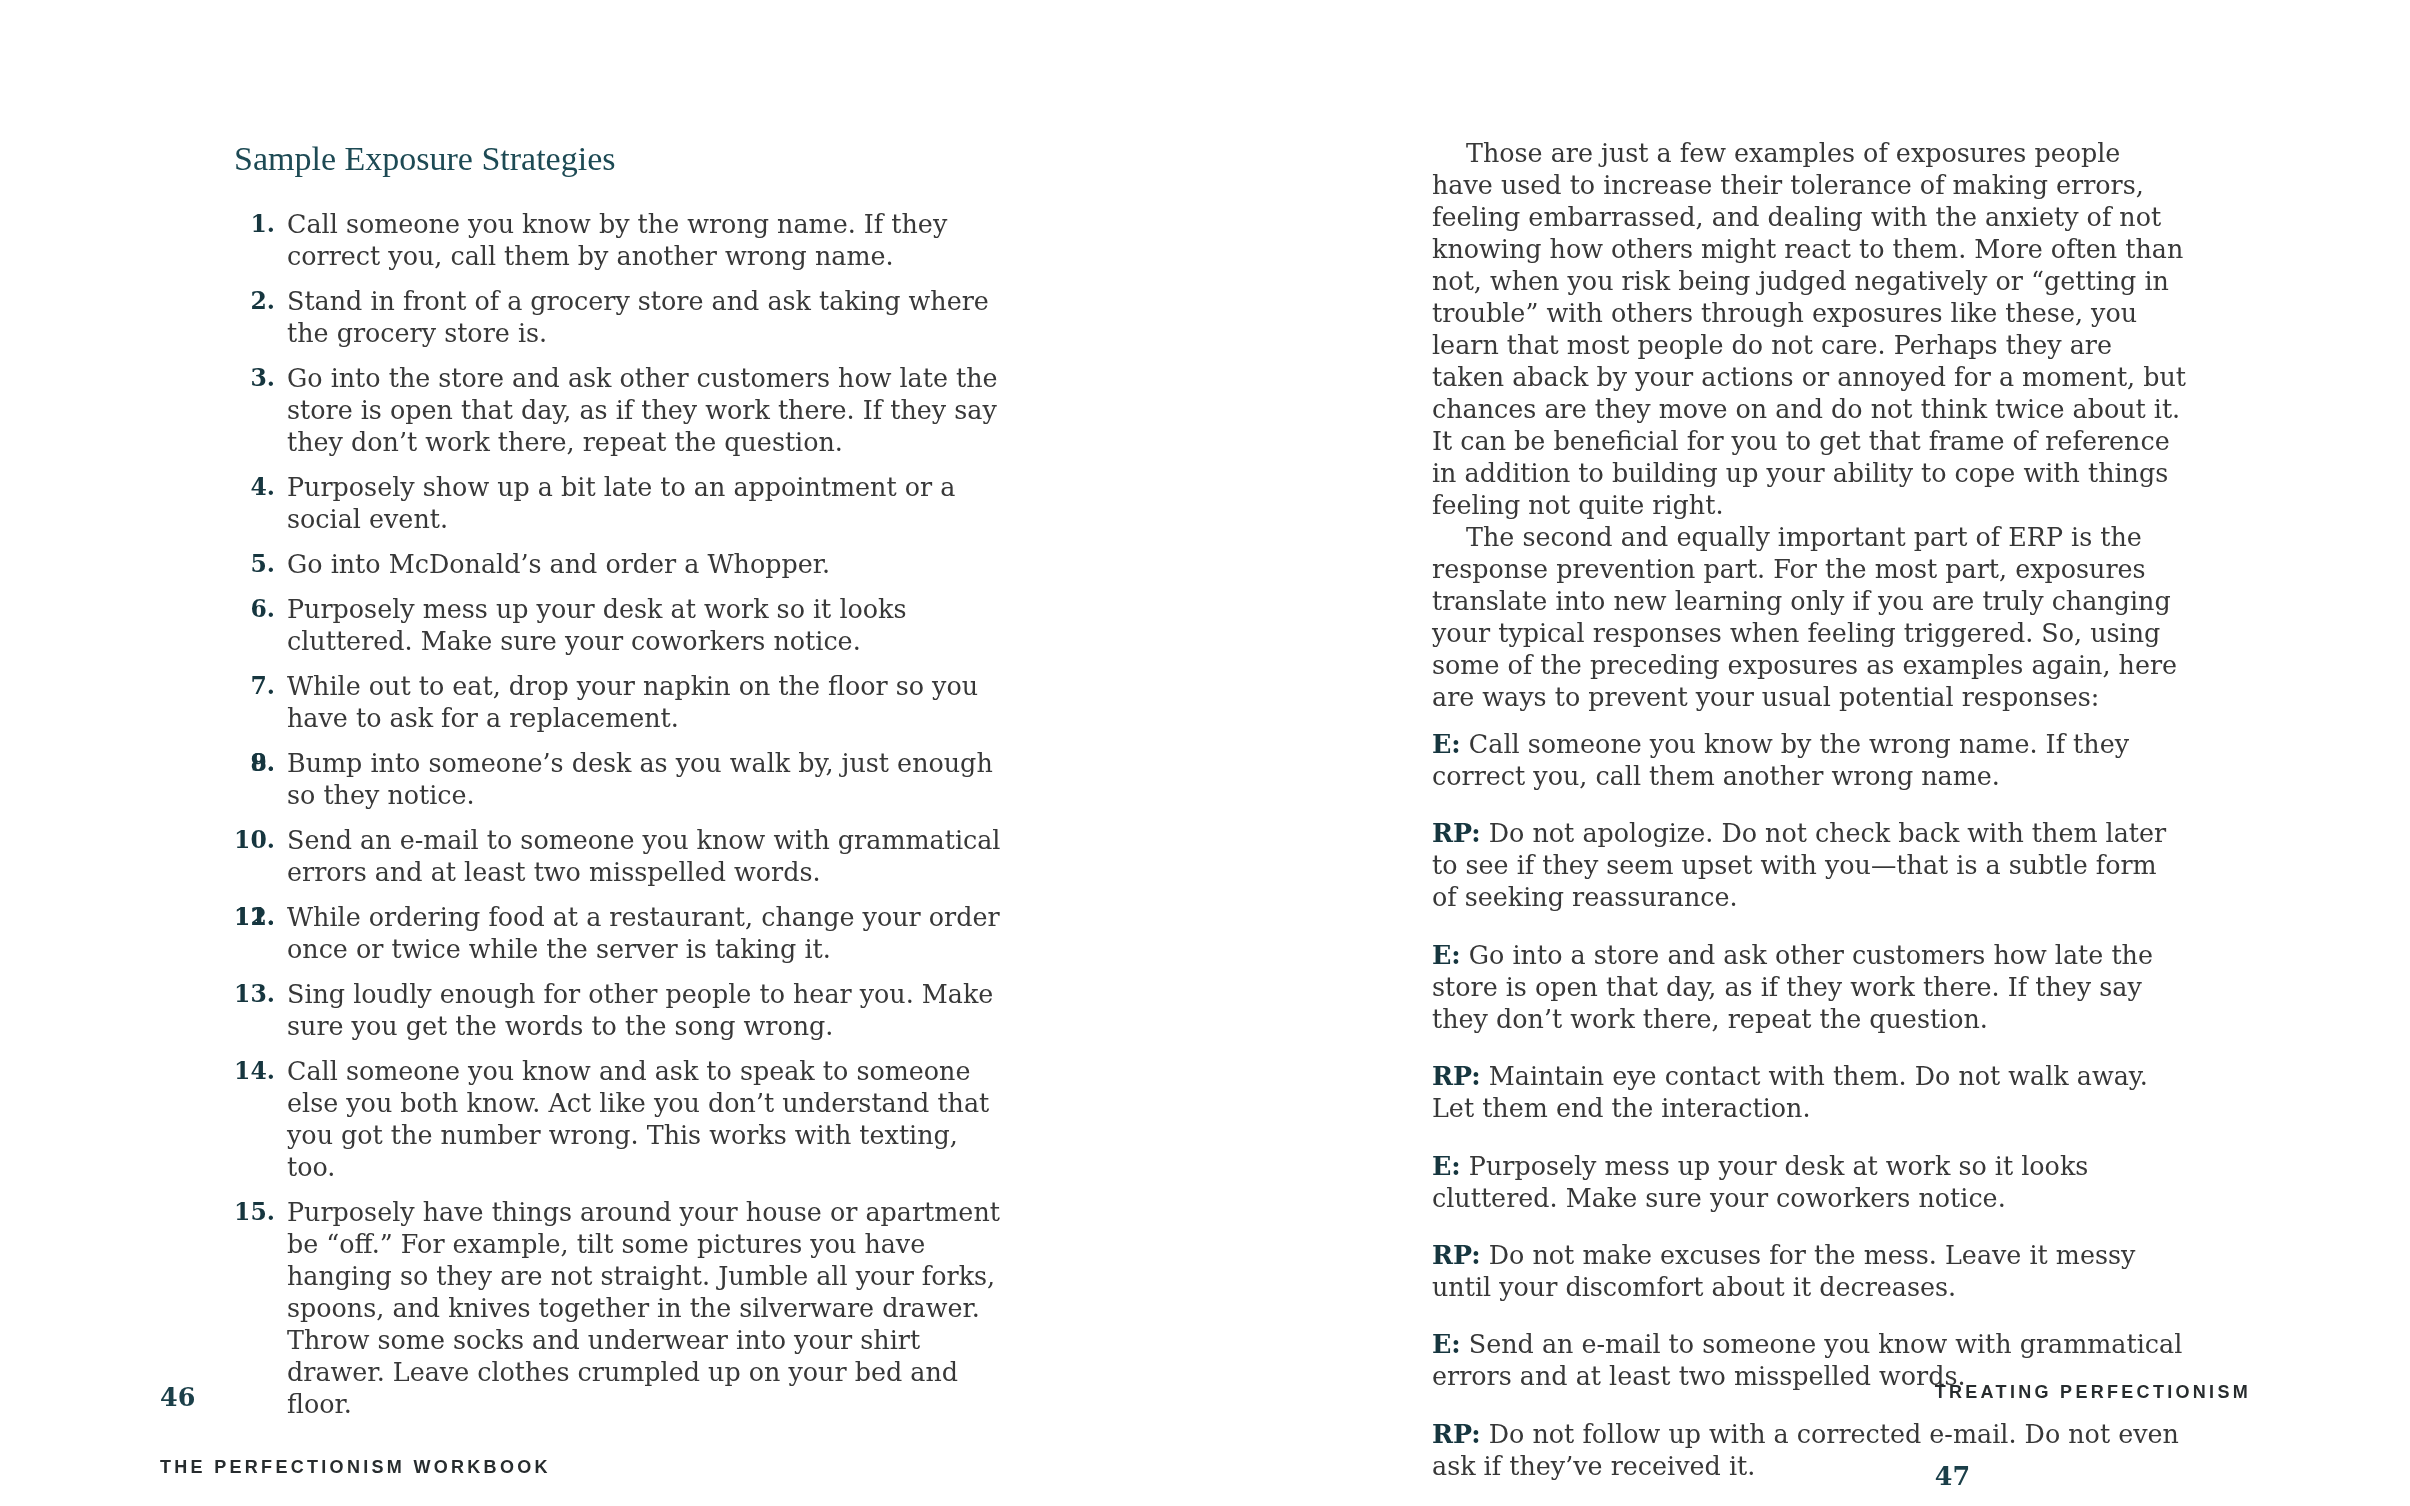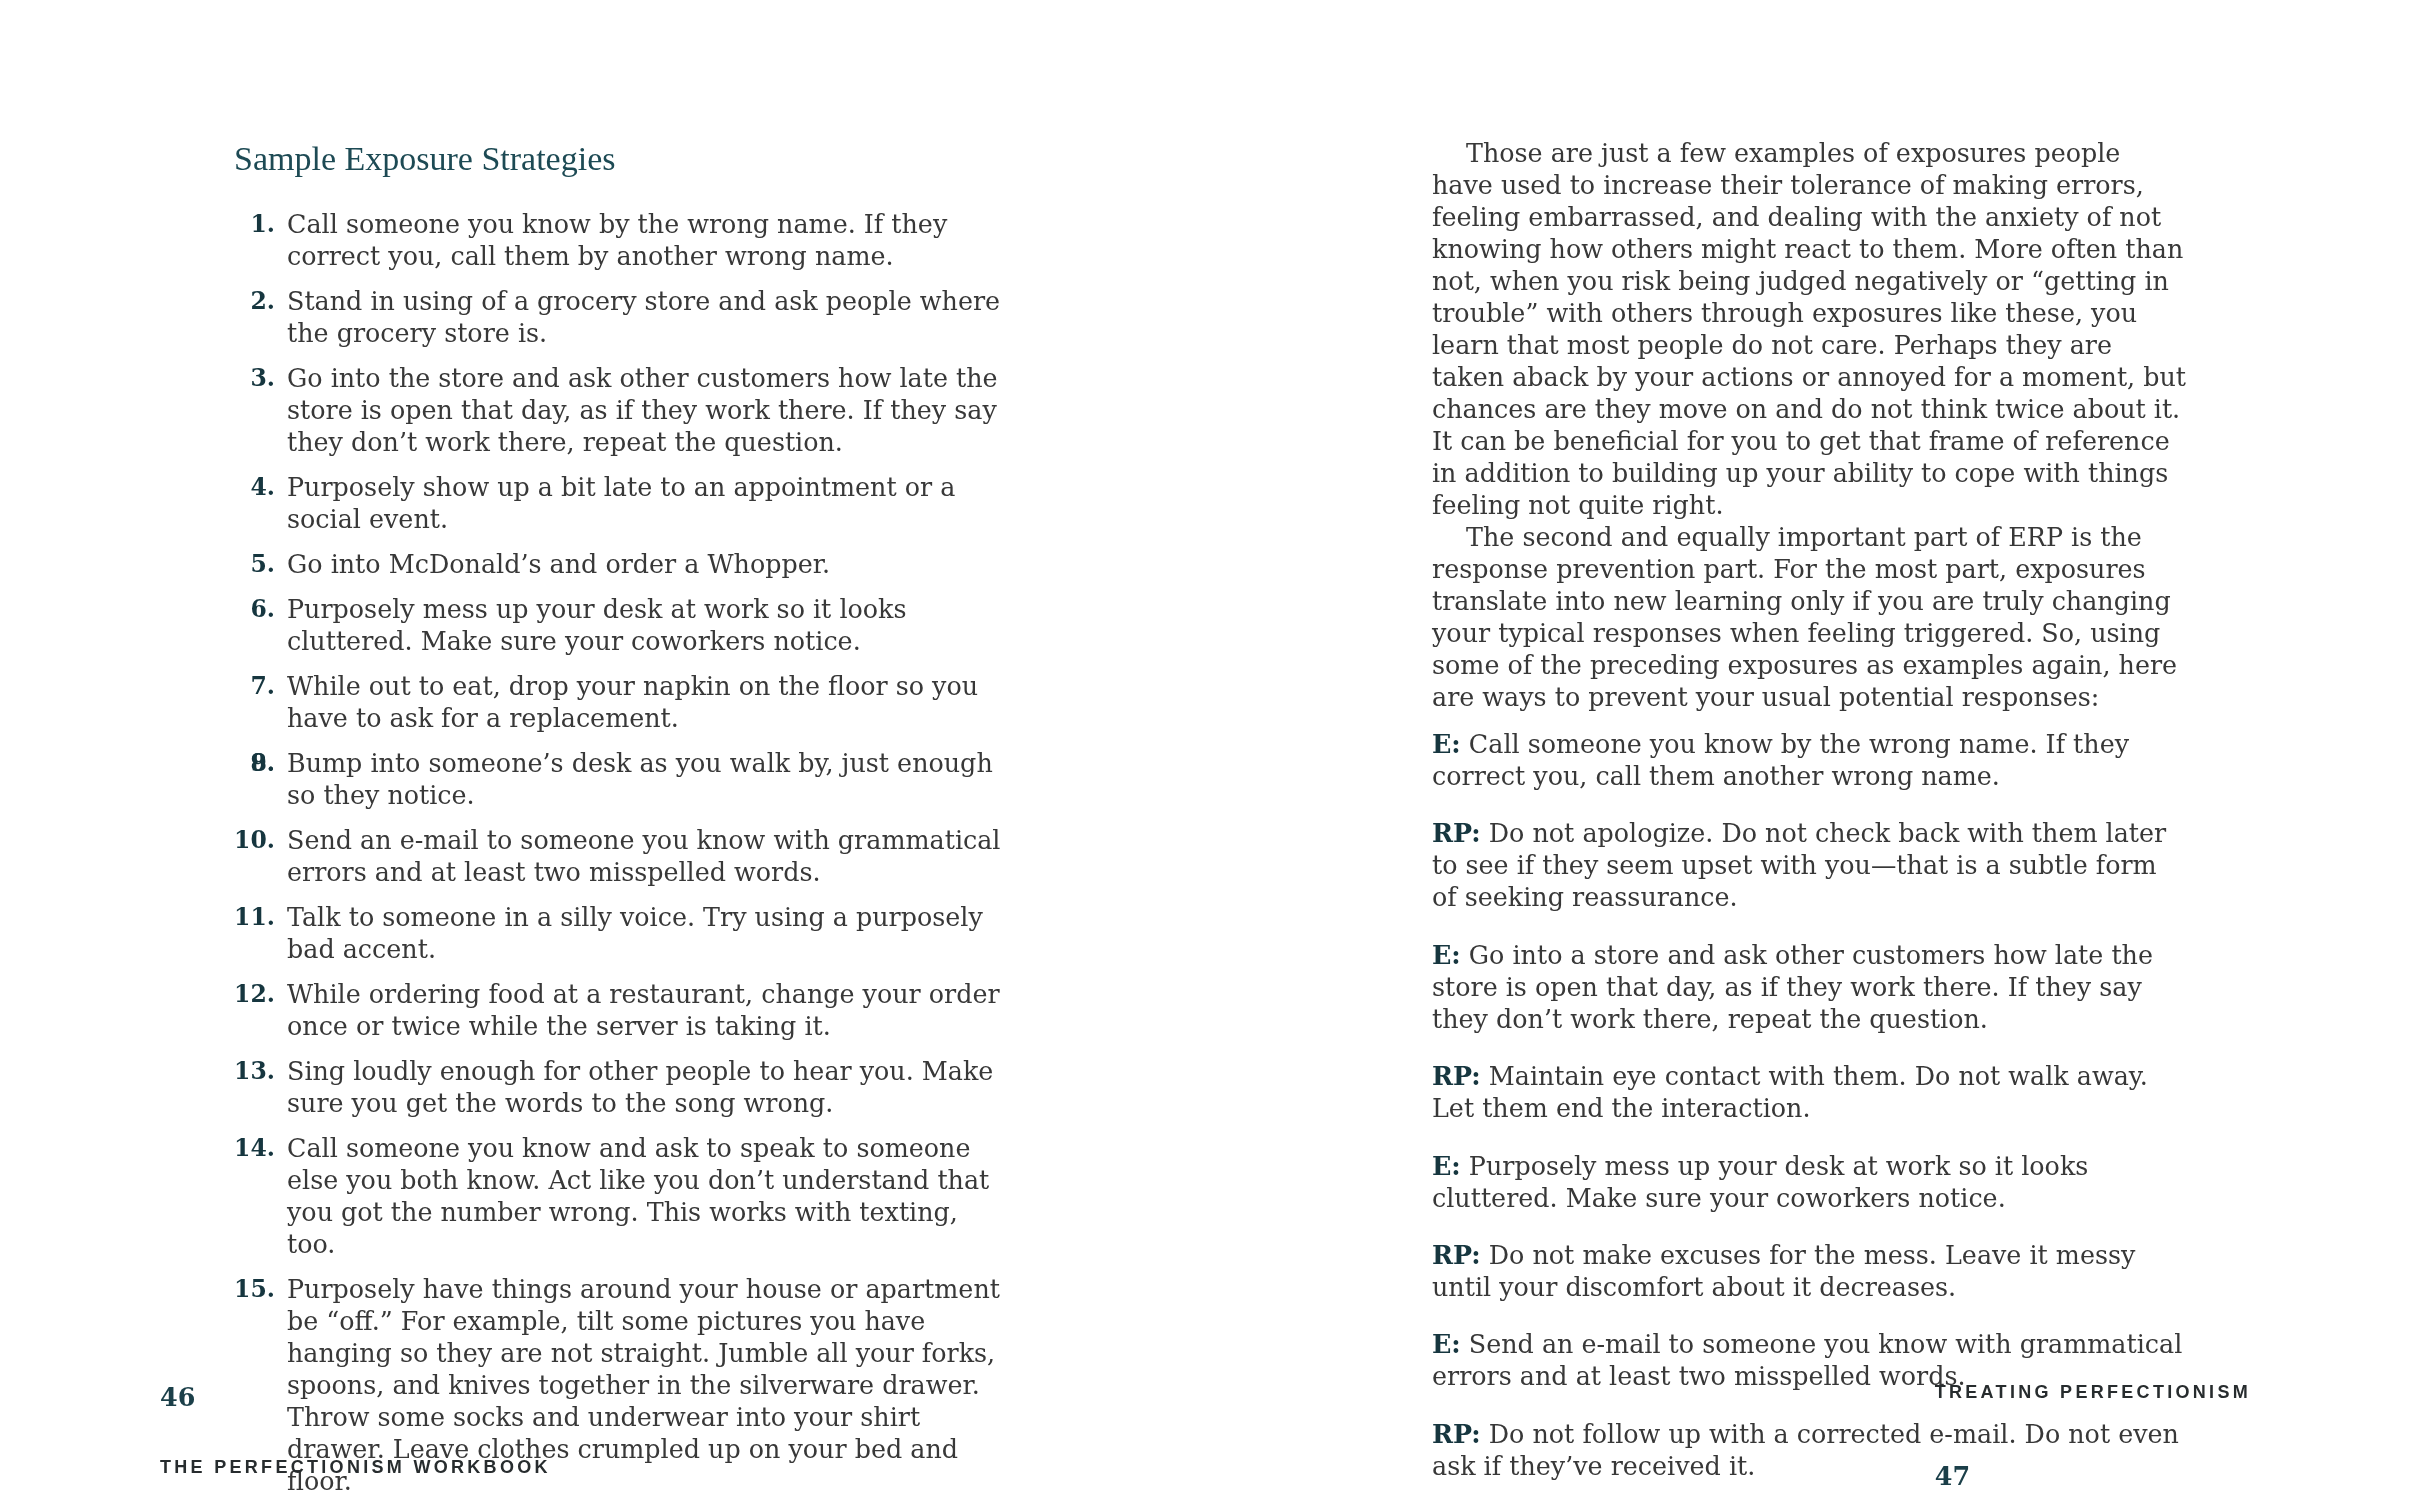--- a/index.html
+++ b/index.html
@@ -118,21 +118,21 @@
 
     <ol class="exposure-list">
 
         <li>
           <span class="marker">1.</span>
           <span>Call someone you know by the wrong name. If they correct you, call them by another wrong name.</span>
         </li>
 
         <li>
           <span class="marker">2.</span>
-          <span>Stand in using of a grocery store and ask people where the grocery store is.</span>
+          <span>Stand in front of a grocery store and ask taking where the grocery store is.</span>
         </li>
 
         <li>
           <span class="marker">3.</span>
           <span>Go into the store and ask other customers how late the store is open that day, as if they work there. If they say they don’t work there, repeat the question.</span>
         </li>
 
         <li>
           <span class="marker">4.</span>
           <span>Purposely show up a bit late to an appointment or a social event.</span>
@@ -162,21 +162,20 @@
           <span>Bump into someone’s desk as you walk by, just enough so they notice.</span>
         </li>
 
         <li>
           <span class="marker">10.</span>
           <span>Send an e-mail to someone you know with grammatical errors and at least two misspelled words.</span>
         </li>
 
         <li>
           <span class="marker">11.</span>
-          <span>Talk to someone in a silly voice. Try using a purposely bad accent.</span>
         </li>
 
         <li>
           <span class="marker">12.</span>
           <span>While ordering food at a restaurant, change your order once or twice while the server is taking it.</span>
         </li>
 
         <li>
           <span class="marker">13.</span>
           <span>Sing loudly enough for other people to hear you. Make sure you get the words to the song wrong.</span>

